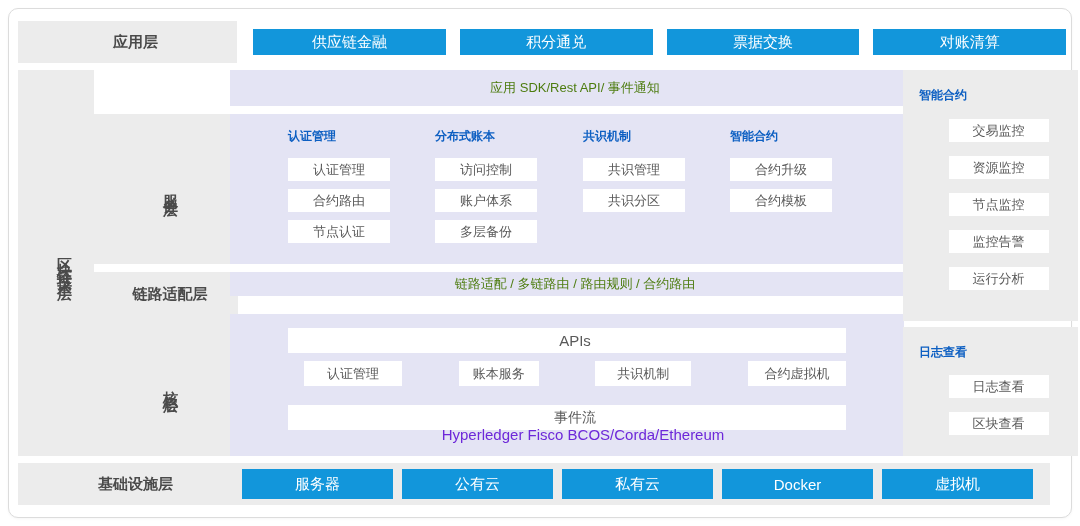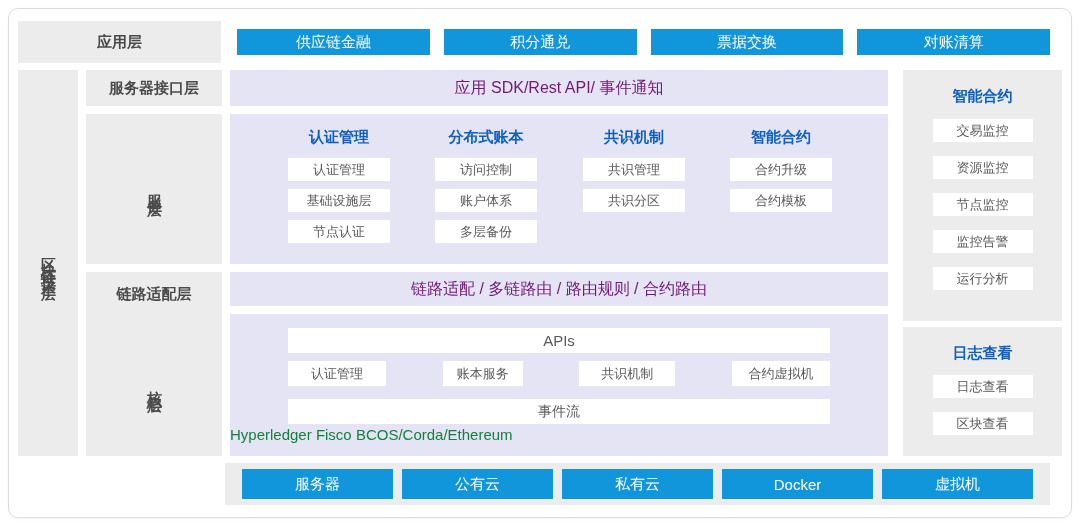--- a/index.html
+++ b/index.html
@@ -5,127 +5,127 @@
   html,body{margin:0;padding:0;background:#fff;}
   .page{
     position:relative;width:1080px;height:526px;background:#fff;overflow:hidden;
     font-family:"Liberation Sans","DejaVu Sans",sans-serif;
   }
   .card{
     position:absolute;left:8px;top:8px;right:8px;bottom:8px;
     background:#fff;border:1px solid #dcdcdc;border-radius:10px;
     box-shadow:0 1px 3px rgba(0,0,0,.04);
   }
-  .abs{position:absolute;}
+  .abs{position:absolute;padding-left:16px;}
   .gray-box{background:#ececec;}
   .lav{background:#e4e4f4;}
   .center{display:flex;align-items:center;justify-content:center;}
   .layer-label{font-size:15px;font-weight:bold;color:#4a4a4a;}
-  .bar-text{font-size:16px;color:#701a75;}
+  .bar-text{font-size:13px;color:#4d7c0f;}
   .blue-btn{
     background:#1296db;color:#ffffff;font-size:15px;
     display:flex;align-items:center;justify-content:center;
   }
   .white-box{
     background:#ffffff;height:23px;line-height:23px;font-size:13px;color:#595959;
     text-align:center;
   }
-  .col-title{font-size:15px;font-weight:bold;color:#0d5fc2;text-align:center;height:27px;line-height:27px;}
+  .col-title{font-size:12px;font-weight:bold;color:#0d5fc2;text-align:left;height:27px;line-height:27px;}
   .vtext{writing-mode:vertical-rl;text-orientation:upright;letter-spacing:4px;}
   .vtext-wide{writing-mode:vertical-rl;text-orientation:upright;letter-spacing:6px;}
   .svc-col{position:absolute;top:0;bottom:0;width:102px;padding-top:9px;box-sizing:border-box;}
   .svc-col .white-box{margin-top:8px;}
   .panel{background:#ececec;}
   .panel .white-box{width:100px;margin:14px auto 0 auto;}
   .panel .col-title{margin-top:12px;}
-  .platform-text{font-size:15px;color:#15803d;text-align:left;}
+  .platform-text{font-size:15px;color:#6d28d9;text-align:center;}
 </style>
 </head>
 <body>
 
 <div class="page">
   <div class="card"></div>
 
   <div class="abs gray-box center layer-label" style="left:18px;top:21px;width:203px;height:42px;">应用层</div>
   <div class="abs" style="left:237px;top:29px;width:813px;height:26px;display:flex;gap:14px;">
     <div class="blue-btn" style="flex:1;">供应链金融</div>
     <div class="blue-btn" style="flex:1;">积分通兑</div>
     <div class="blue-btn" style="flex:1;">票据交换</div>
     <div class="blue-btn" style="flex:1;">对账清算</div>
   </div>
 
   <div class="abs gray-box center" style="left:18px;top:70px;width:60px;height:386px;">
     <span class="layer-label vtext-wide">区块链技术层</span>
   </div>
 
-  <div class="abs gray-box center layer-label" style="left:86px;top:70px;width:136px;height:36px;">服务器接口层</div>
   <div class="abs gray-box center" style="left:86px;top:114px;width:136px;height:150px;">
     <span class="layer-label vtext">服务层</span>
   </div>
   <div class="abs gray-box center layer-label" style="left:86px;top:272px;width:136px;height:45px;">链路适配层</div>
   <div class="abs gray-box center" style="left:86px;top:314px;width:136px;height:142px;">
     <span class="layer-label vtext">核心层</span>
   </div>
 
   <div class="abs lav center bar-text" style="left:230px;top:70px;width:658px;height:36px;">应用 SDK/Rest API/ 事件通知</div>
 
   <div class="abs lav" style="left:230px;top:114px;width:658px;height:150px;">
     <div class="svc-col" style="left:58px;">
       <div class="col-title">认证管理</div>
       <div class="white-box">认证管理</div>
-      <div class="white-box">基础设施层</div>
+      <div class="white-box">合约路由</div>
       <div class="white-box">节点认证</div>
     </div>
     <div class="svc-col" style="left:205px;">
       <div class="col-title">分布式账本</div>
       <div class="white-box">访问控制</div>
       <div class="white-box">账户体系</div>
       <div class="white-box">多层备份</div>
     </div>
     <div class="svc-col" style="left:353px;">
       <div class="col-title">共识机制</div>
       <div class="white-box">共识管理</div>
       <div class="white-box">共识分区</div>
     </div>
     <div class="svc-col" style="left:500px;">
       <div class="col-title">智能合约</div>
       <div class="white-box">合约升级</div>
       <div class="white-box">合约模板</div>
     </div>
   </div>
 
-  <div class="abs lav center bar-text" style="left:230px;top:272px;width:658px;height:34px;">链路适配 / 多链路由 / 路由规则 / 合约路由</div>
+  <div class="abs lav center bar-text" style="left:230px;top:272px;width:658px;height:24px;">链路适配 / 多链路由 / 路由规则 / 合约路由</div>
 
   <div class="abs lav" style="left:230px;top:314px;width:658px;height:142px;">
     <div class="abs white-box" style="left:58px;top:14px;width:542px;height:25px;line-height:25px;font-size:15px;">APIs</div>
     <div class="abs" style="left:58px;top:47px;width:542px;height:25px;display:flex;justify-content:space-between;">
       <div class="white-box" style="width:98px;height:25px;line-height:25px;">认证管理</div>
       <div class="white-box" style="width:80px;height:25px;line-height:25px;">账本服务</div>
       <div class="white-box" style="width:96px;height:25px;line-height:25px;">共识机制</div>
       <div class="white-box" style="width:98px;height:25px;line-height:25px;">合约虚拟机</div>
     </div>
-    <div class="abs white-box" style="left:58px;top:85px;width:542px;height:25px;line-height:25px;font-size:14px;">事件流</div>
+    <div class="abs white-box" style="left:58px;top:91px;width:542px;height:25px;line-height:25px;font-size:14px;">事件流</div>
     <div class="abs platform-text" style="left:0;top:112px;width:100%;">Hyperledger Fisco BCOS/Corda/Ethereum</div>
   </div>
 
   <div class="abs panel" style="left:903px;top:70px;width:159px;height:251px;">
     <div class="col-title">智能合约</div>
     <div class="white-box" style="margin-top:10px;">交易监控</div>
     <div class="white-box">资源监控</div>
     <div class="white-box">节点监控</div>
     <div class="white-box">监控告警</div>
     <div class="white-box">运行分析</div>
   </div>
 
   <div class="abs panel" style="left:903px;top:327px;width:159px;height:129px;">
     <div class="col-title">日志查看</div>
     <div class="white-box" style="margin-top:9px;">日志查看</div>
     <div class="white-box">区块查看</div>
   </div>
 
+  <div class="abs gray-box center layer-label" style="left:18px;top:463px;width:203px;height:42px;">基础设施层</div>
   <div class="abs gray-box" style="left:225px;top:463px;width:825px;height:42px;display:flex;align-items:center;gap:9px;padding:0 17px;box-sizing:border-box;">
     <div class="blue-btn" style="flex:1;height:30px;">服务器</div>
     <div class="blue-btn" style="flex:1;height:30px;">公有云</div>
     <div class="blue-btn" style="flex:1;height:30px;">私有云</div>
     <div class="blue-btn" style="flex:1;height:30px;">Docker</div>
     <div class="blue-btn" style="flex:1;height:30px;">虚拟机</div>
   </div>
 </div>
 
 </body></html>

